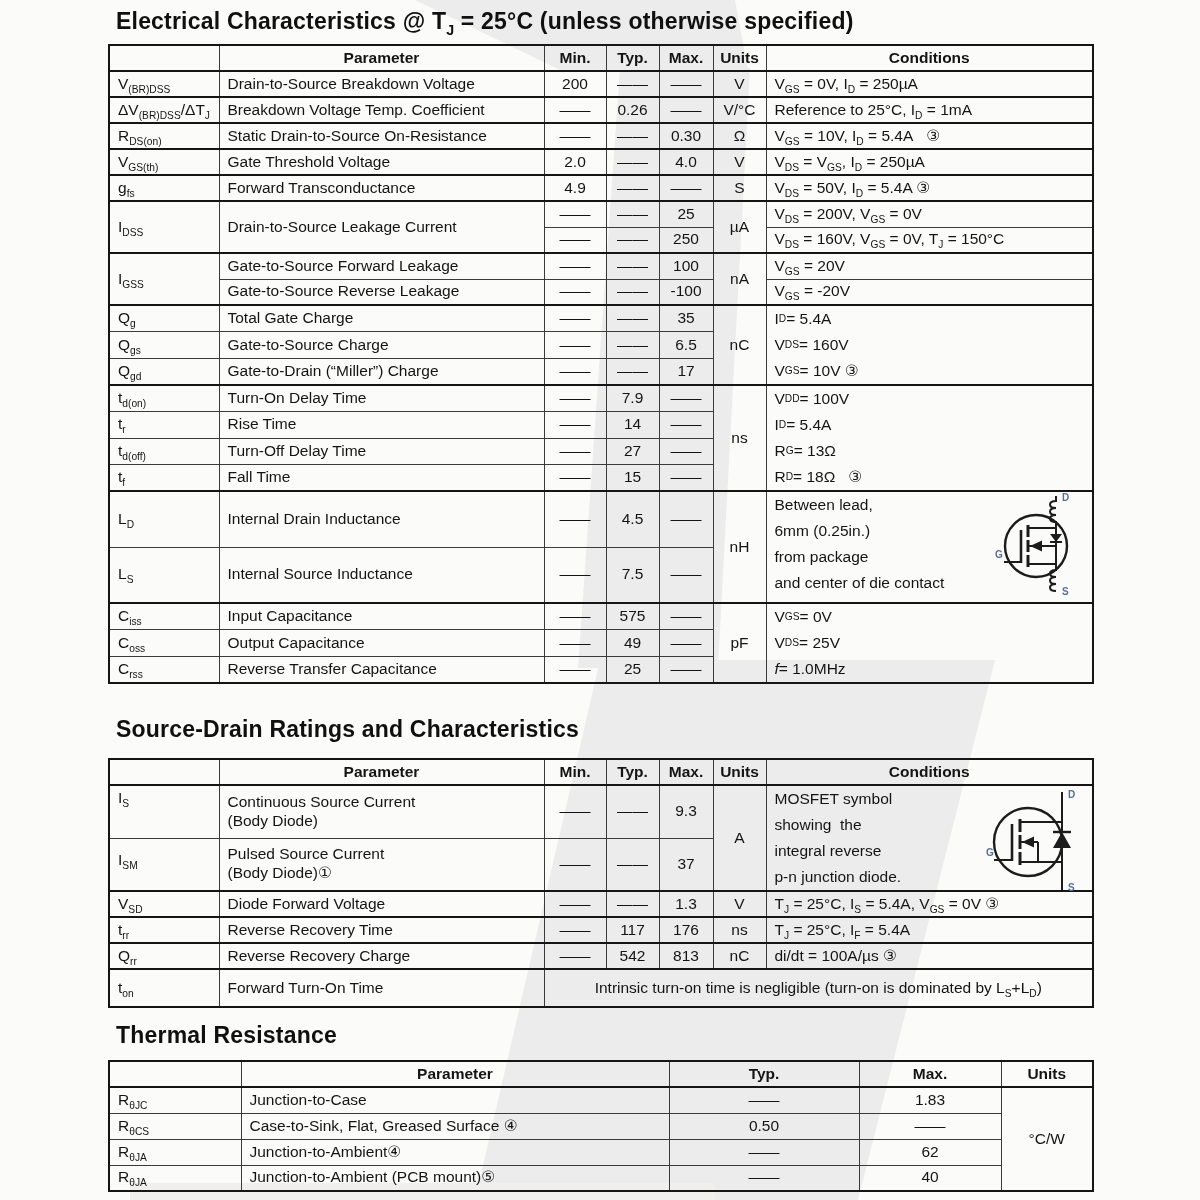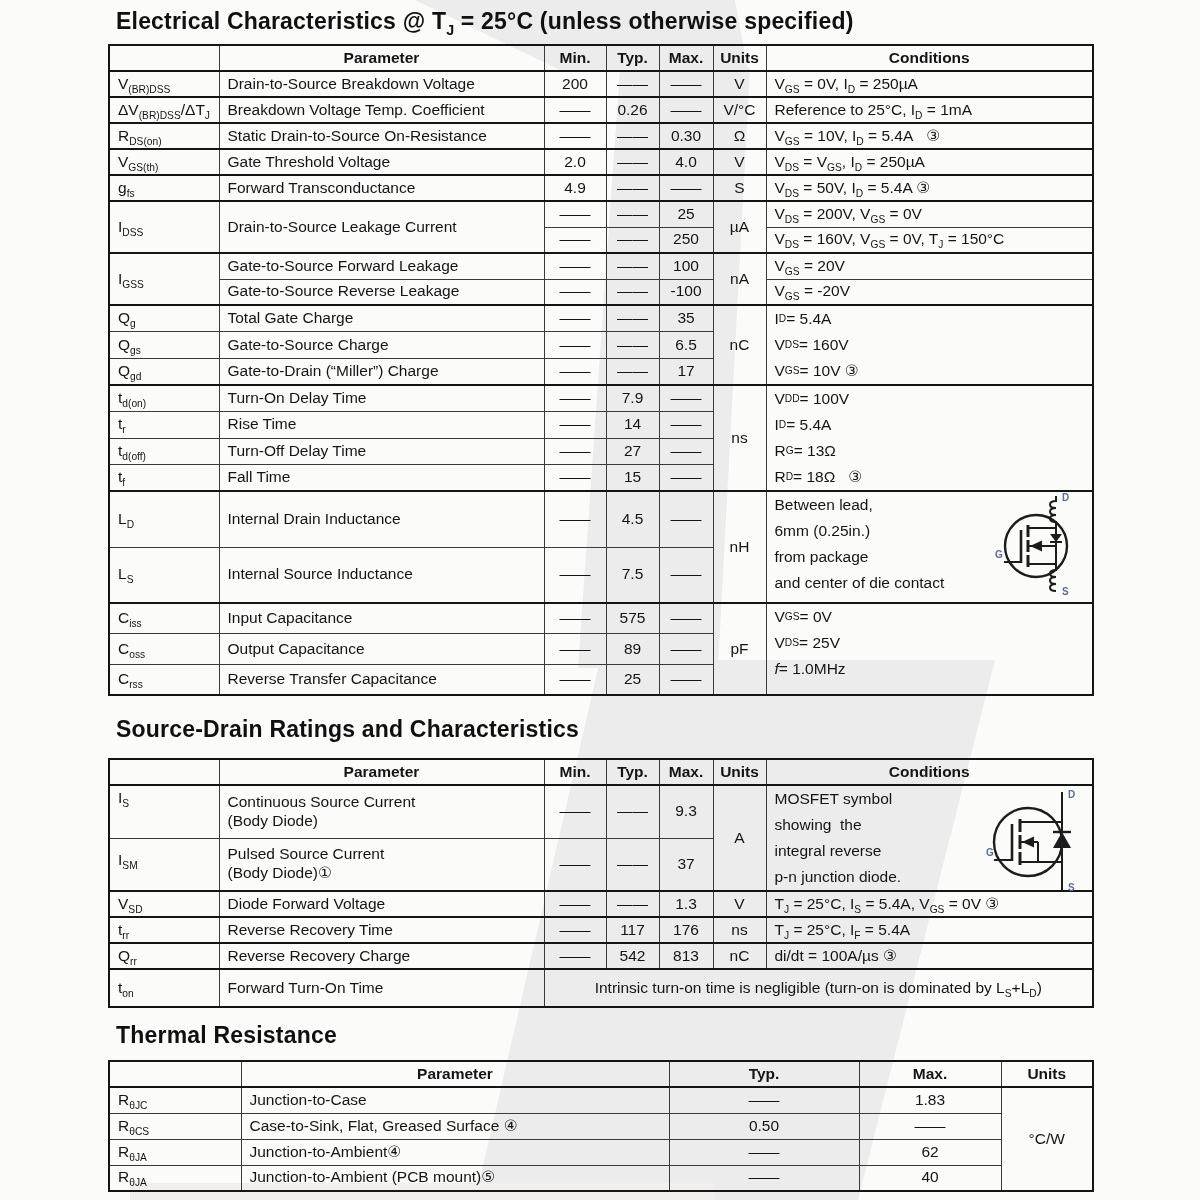--- a/index.html
+++ b/index.html
@@ -265,31 +265,31 @@
     <td class="c">——</td>
   </tr>
 
   <tr style="height:26px" class="gt">
     <td class="sym">C<sub>iss</sub></td>
     <td>Input Capacitance</td>
     <td class="c">——</td>
     <td class="c">575</td>
     <td class="c">——</td>
     <td class="c bot" rowspan="3">pF</td>
-    <td class="cond" rowspan="3" style="padding-top:0;padding-bottom:12px;">
+    <td class="cond" rowspan="3" style="padding-top:0;padding-bottom:0;">
       <div class="cl">V<sub>GS</sub> = 0V</div>
       <div class="cl">V<sub>DS</sub> = 25V</div>
       <div class="cl"><i>f</i> = 1.0MHz</div>
     </td>
   </tr>
   <tr style="height:26px">
     <td class="sym">C<sub>oss</sub></td>
     <td>Output Capacitance</td>
     <td class="c">——</td>
-    <td class="c">89</td>
+    <td class="c">49</td>
     <td class="c">——</td>
   </tr>
   <tr style="height:26px">
     <td class="sym">C<sub>rss</sub></td>
     <td>Reverse Transfer Capacitance</td>
     <td class="c">——</td>
     <td class="c">25</td>
     <td class="c">——</td>
   </tr>
 </tbody>

